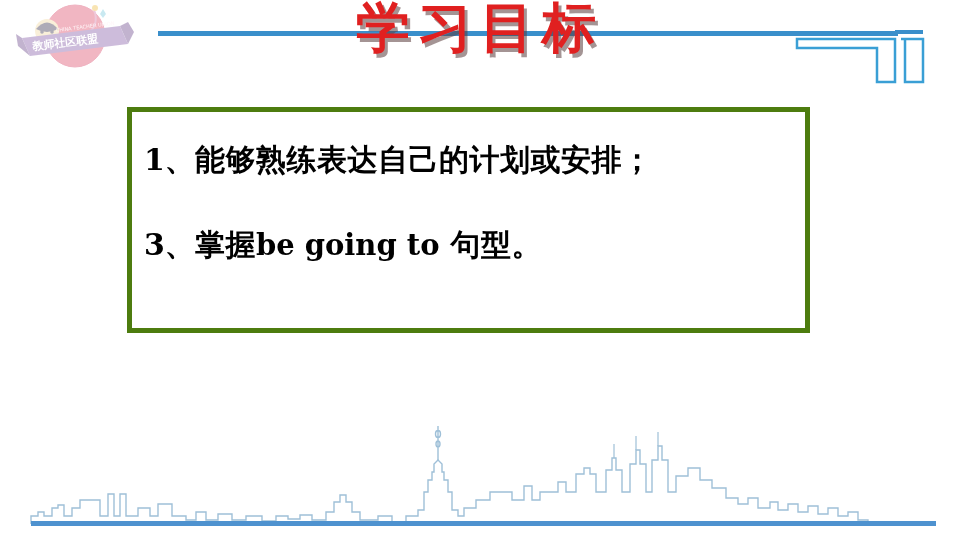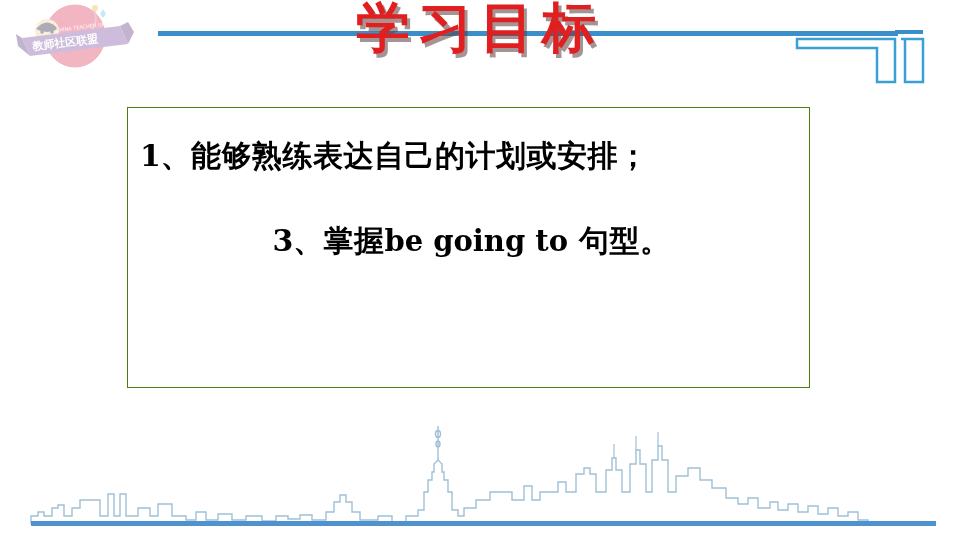--- a/index.html
+++ b/index.html
@@ -68,43 +68,43 @@
     height: 58px;
     z-index: 4;
   }
 
   
   .content-box {
     position: absolute;
     left: 127px;
     top: 107px;
     width: 683px;
-    height: 281px;
+    height: 226px;
     box-sizing: border-box;
-    border: 1px solid #4d7c0f;
+    border: 5px solid #4d7c0f;
     background: #ffffff;
     z-index: 3;
   }
   .objective-list {
     position: absolute;
     left: 12px;
     top: 28px;
     right: 6px;
   }
   .objective-item {
     font-family: "DejaVu Sans", "Liberation Sans", sans-serif;
     font-size: 30px;
     font-weight: 700;
     color: #000000;
     line-height: 40px;
     margin-bottom: 45px;
     white-space: nowrap;
     letter-spacing: 0.5px;
   }
-  .objective-item:last-child { margin-bottom: 0; text-align: center; }
+  .objective-item:last-child { margin-bottom: 0; }
   .objective-item .num {
     font-family: "DejaVu Serif", "Liberation Serif", serif;
     font-weight: 700;
     letter-spacing: 0;
   }
   .objective-item .en {
     font-family: "DejaVu Serif", "Liberation Serif", serif;
     font-weight: 700;
     font-size: 29px;
     letter-spacing: 0;

